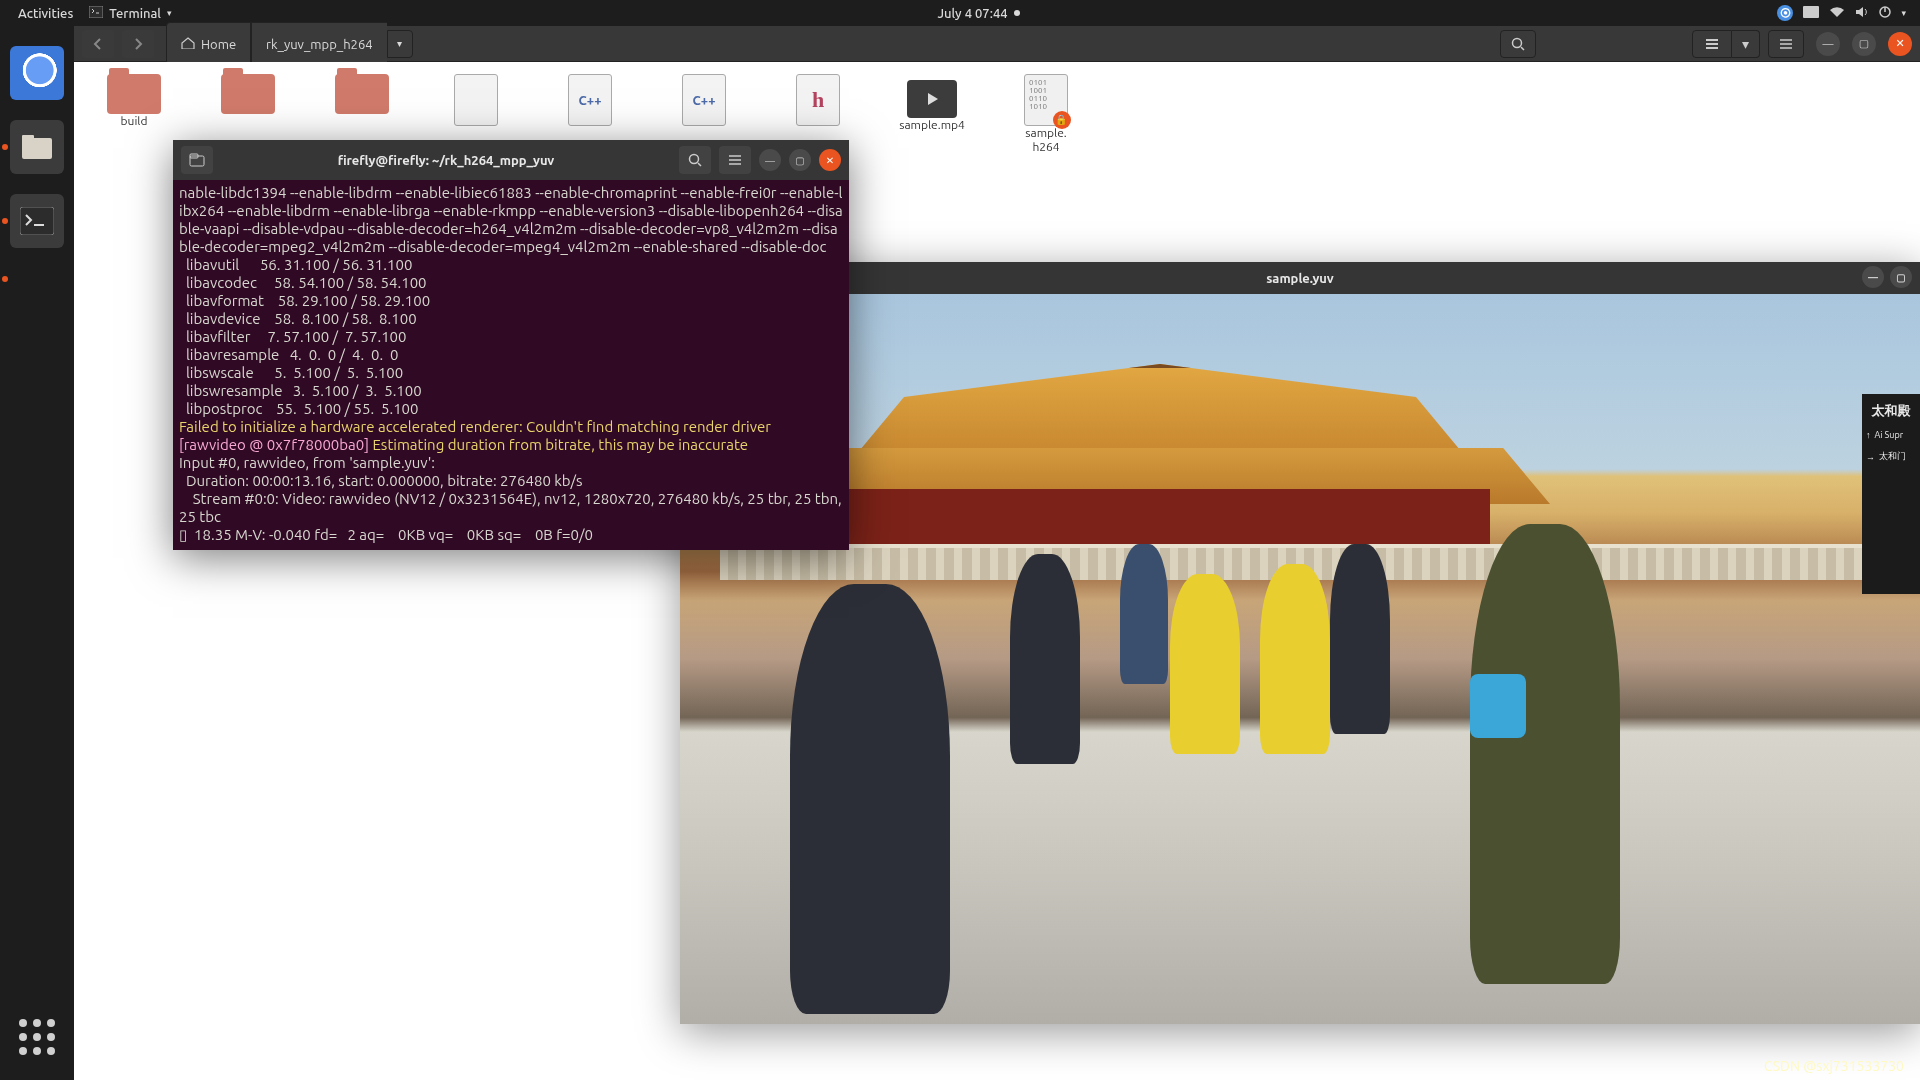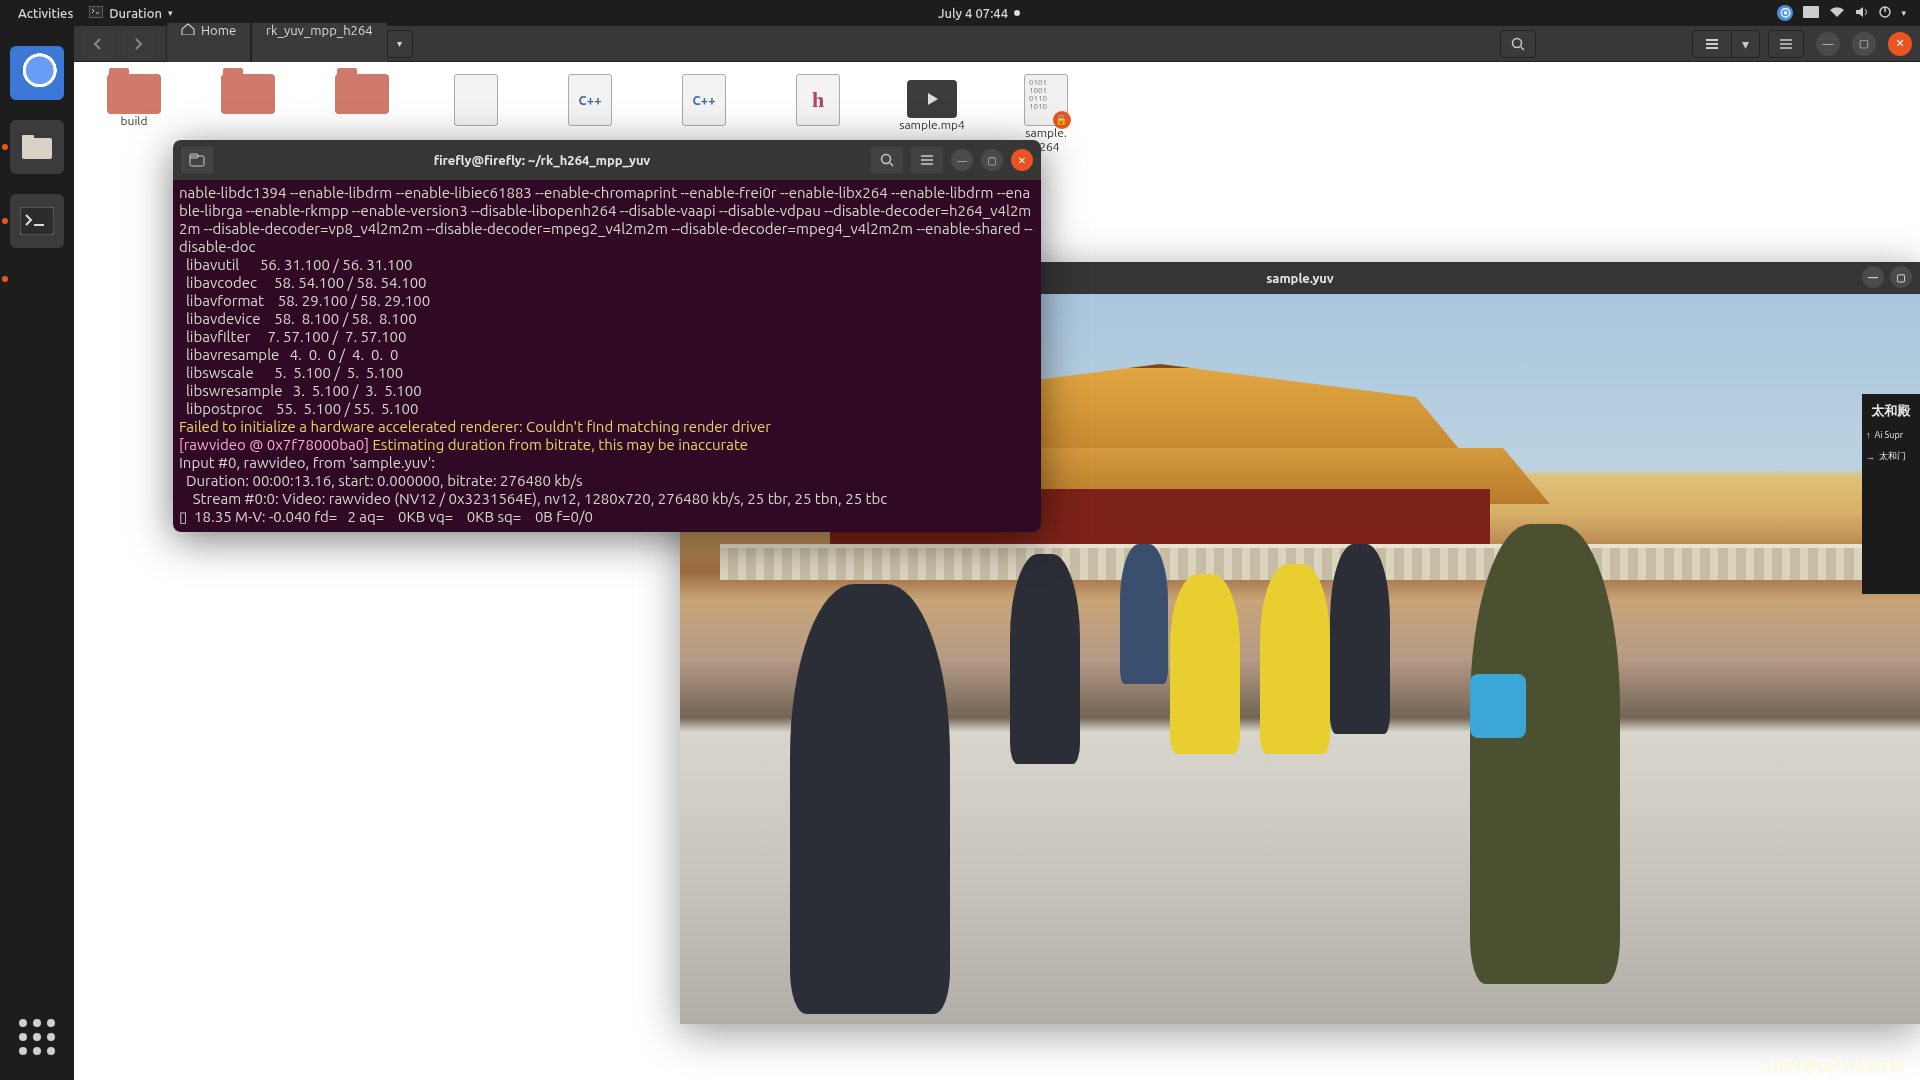--- a/index.html
+++ b/index.html
@@ -19,21 +19,21 @@
   .dock-icon .pip { position:absolute; left:-8px; top:50%; transform:translateY(-50%); width:6px; height:6px; border-radius:50%; background:#e95420; }
   .dock-bottom { position:absolute; bottom:16px; }
   .apps-grid { display:grid; grid-template-columns:repeat(3,8px); grid-template-rows:repeat(3,8px); gap:6px; }
   .apps-grid span { width:8px; height:8px; border-radius:50%; background:#d0d0d0; }
 
   
   .fm-headerbar { position:absolute; left:74px; top:26px; right:0; height:36px; background:#383838;
                   display:flex; align-items:center; padding:0 8px; gap:8px; border-bottom:1px solid #222;}
   .nav-btn { width:32px; height:28px; border-radius:4px; background:#3a3a3a; display:flex; align-items:center; justify-content:center; color:#888; font-size:16px; }
   .breadcrumbs { display:flex; align-items:center; gap:0; margin-left:4px; }
-  .crumb { height:43px; padding:0 14px; display:flex; gap:6px; background:#3a3a3a; border:1px solid #222; font-size:13px;}
+  .crumb { height:43px; padding:0 14px; display:flex; align-items:center; gap:6px; background:#3a3a3a; border:1px solid #222; font-size:13px;}
   .crumb.first { border-top-left-radius:4px; border-bottom-left-radius:4px;}
   .crumb.last { border-top-right-radius:0; border-bottom-right-radius:0; border-right:none;}
   .crumb-caret { height:28px; width:26px; display:flex; align-items:center; justify-content:center; background:#3a3a3a; border:1px solid #222; border-top-right-radius:4px; border-bottom-right-radius:4px; font-size:10px;}
   .hb-spacer { flex:1; }
   .square-btn { width:36px; height:28px; border-radius:4px; background:#3a3a3a; border:1px solid #222; display:flex; align-items:center; justify-content:center; font-size:14px; color:#ccc;}
   .win-ctrl { width:24px; height:24px; border-radius:50%; background:#4a4a4a; display:flex; align-items:center; justify-content:center; font-size:11px; color:#ccc; margin-left:4px;}
   .win-ctrl.close { background:#e95420; color:#fff; }
 
   
   .fm-body { position:absolute; left:74px; top:62px; right:0; bottom:0; background:#ffffff; }
@@ -42,21 +42,21 @@
   .file-item .label { line-height:1.15; word-break:break-word;}
   .folder-icon { width:54px; height:40px; margin:0 auto; border-radius:4px; background:#d07a6b; position:relative; }
   .folder-icon:before { content:""; position:absolute; top:-6px; left:2px; width:20px; height:8px; background:#d07a6b; border-radius:2px 2px 0 0; }
   .doc-icon { width:44px; height:52px; margin:0 auto; background:#f3f3f3; border:1px solid #aaa; border-radius:3px; display:flex; align-items:center; justify-content:center; font-weight:bold; font-size:13px;}
   .doc-icon.cpp{ color:#4c6aa8; } .doc-icon.h{ color:#b4435f; font-family:serif; font-size:22px;} 
   .vid-icon { width:50px; height:38px; margin:6px auto 0; background:#3c3c3c; border-radius:4px; display:flex; align-items:center; justify-content:center; color:#ddd;}
   .bin-icon { width:44px; height:52px; margin:0 auto; background:#f0f0f0; border:1px solid #aaa; border-radius:3px; font-size:8px; color:#777; padding:4px; line-height:1; letter-spacing:0; position:relative; text-align:left;}
   .lock-badge { position:absolute; right:-4px; bottom:-4px; width:18px; height:18px; border-radius:50%; background:#e95420; color:#fff; display:flex; align-items:center; justify-content:center; font-size:10px;}
 
   
-  .term-window { position:absolute; left:173px; top:140px; width:868px; border-radius:8px; overflow:hidden; box-shadow:0 8px 40px rgba(0,0,0,.5); }
+  .term-window { position:absolute; left:173px; top:140px; width:676px; border-radius:0; overflow:hidden; box-shadow:0 8px 40px rgba(0,0,0,.5); }
   .term-titlebar { height:40px; background:#363636; display:flex; align-items:center; padding:0 8px; gap:8px; }
   .term-title { flex:1; text-align:center; font-size:13px; font-weight:600; color:#e8e8e8; }
   .term-hb-btn { width:32px; height:28px; border-radius:4px; background:#424242; display:flex; align-items:center; justify-content:center; color:#ccc; font-size:14px;}
   .term-winctl { width:22px; height:22px; border-radius:50%; background:#4a4a4a; display:flex; align-items:center; justify-content:center; font-size:10px; color:#ccc;}
   .term-winctl.close { background:#e95420; color:#fff;}
   .term-body { background:#300a24; padding:4px 6px 6px 6px; font-family:"Ubuntu Mono","DejaVu Sans Mono",monospace; font-size:15px; line-height:18px; color:#d7d7cf; white-space:pre-wrap; word-break:break-all;}
   .t-yellow { color:#e9d36c; }
   .t-cyan { color:#f9a8d4; }
 
   
@@ -90,21 +90,21 @@
 
 <div class="top-panel">
   <div class="top-panel-item">Activities</div>
   <div class="top-panel-item">
     <span class="mini-icon">
       <svg width="14" height="12" viewBox="0 0 14 12">
           <rect x="0" y="0" width="14" height="12" rx="1.5" fill="#2c2c2c" stroke="#888" stroke-width="1"></rect>
           <path d="M3 3l2 2-2 2M7 7h3" stroke="#ccc" stroke-width="1" fill="none"></path>
         </svg>
     </span>
-    <span>Duration</span>
+    <span>Terminal</span>
     <span style="font-size:9px">▾</span>
   </div>
   <div class="spacer"></div>
   <div class="top-panel-item">
     <span>July 4  07:44</span>
     <span class="dot"></span>
   </div>
   <div class="spacer"></div>
   <div class="status-icons">
     <span style="width:16px;height:16px;border-radius:50%;background:#4a90e2;color:#fff;font-size:11px;display:flex;align-items:center;justify-content:center;font-weight:bold">⦿</span>

